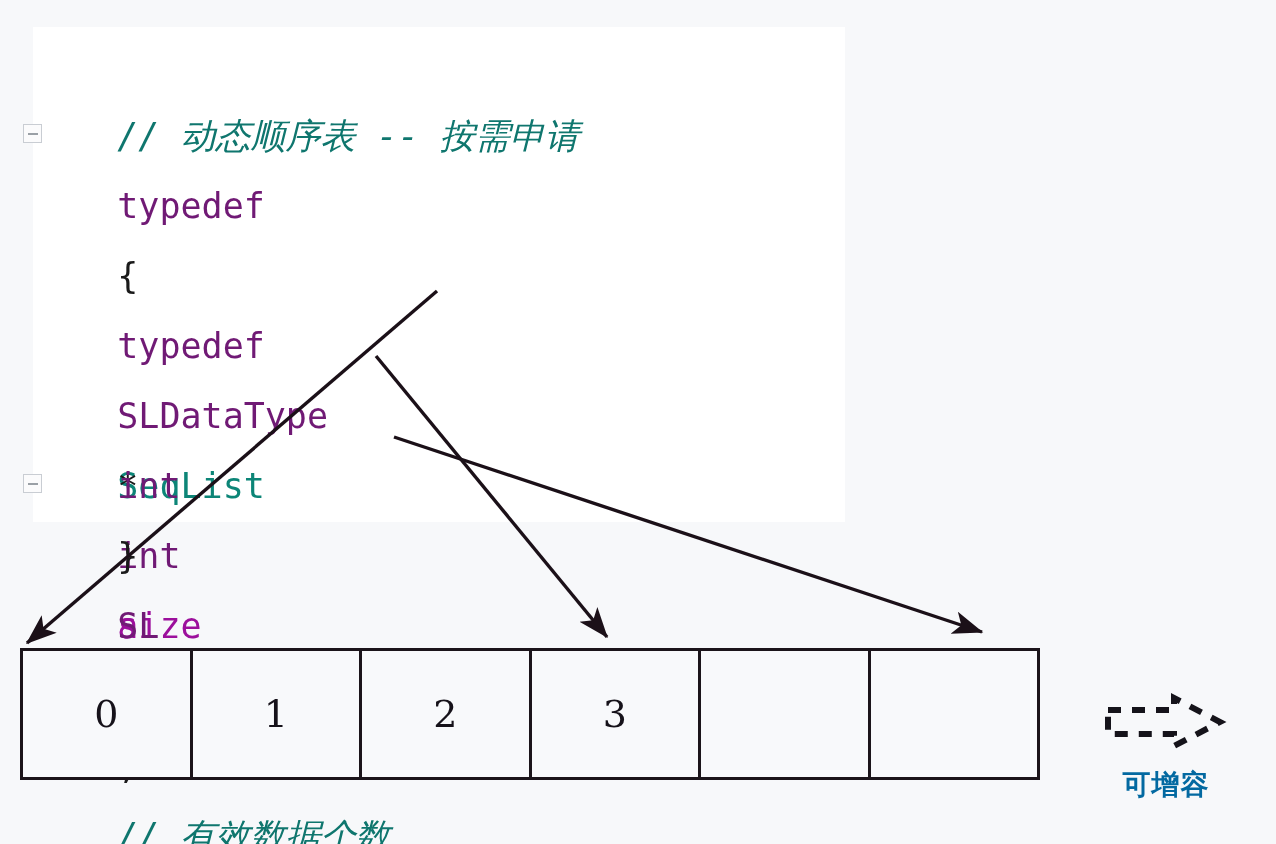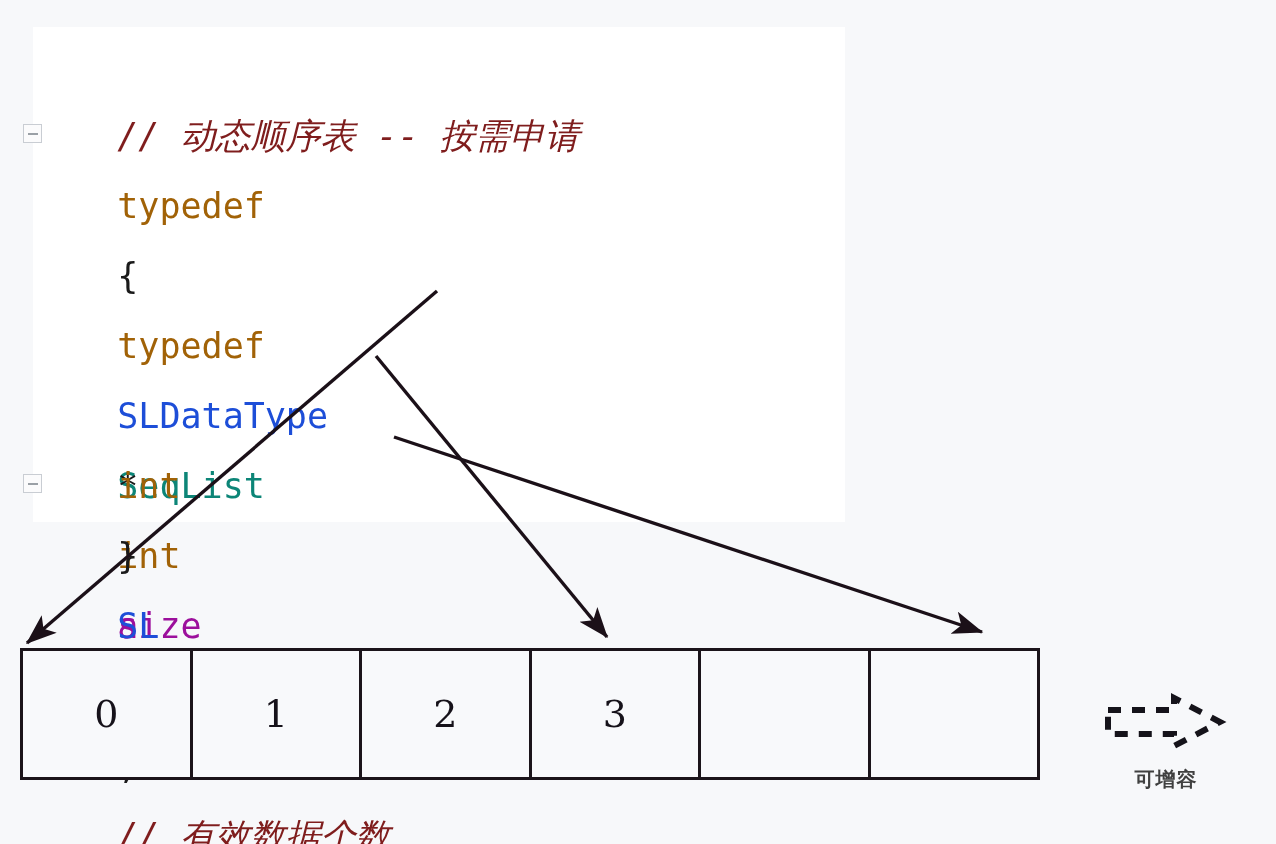--- a/index.html
+++ b/index.html
@@ -38,24 +38,24 @@
   }
   .ln0 { top: 4px; }
   .ln1 { top: 74px; }
   .ln2 { top: 144px; }
   .ln3 { top: 214px; }
   .ln4 { top: 284px; }
   .ln5 { top: 354px; }
   .ln6 { top: 424px; }
 
   .tok { white-space: pre; }
-  .cmt { color: #7f1d1d; font-style: italic; }
-  .kw  { color: #a16207; }
+  .cmt { color: #0f766e; font-style: italic; }
+  .kw  { color: #701a75; }
   .typ { color: #0c8577; }
-  .udt { color: #1d4ed8; }
+  .udt { color: #701a75; }
   .var { color: #9c0f9c; }
   .pun { color: #1a1a1a; }
 
   
   .fold-marker {
     position: absolute;
     left: -10px;
     width: 19px;
     height: 19px;
     border: 1.5px solid #c9cdd3;
@@ -118,23 +118,23 @@
     width: 140px;
     z-index: 2;
     text-align: center;
   }
   #grow-arrow-wrap {
     height: 60px;
   }
   #grow-label {
     margin-top: 14px;
     font-family: "DejaVu Sans", sans-serif;
-    font-size: 20px;
+    font-size: 28px;
     font-weight: 700;
-    color: #404040;
+    color: #0369a1;
     letter-spacing: 1px;
   }
 </style>
 </head>
 <body>
 
 <div id="code-block">
   <span class="fold-marker m1"></span>
   <span class="fold-marker m2"></span>
 

